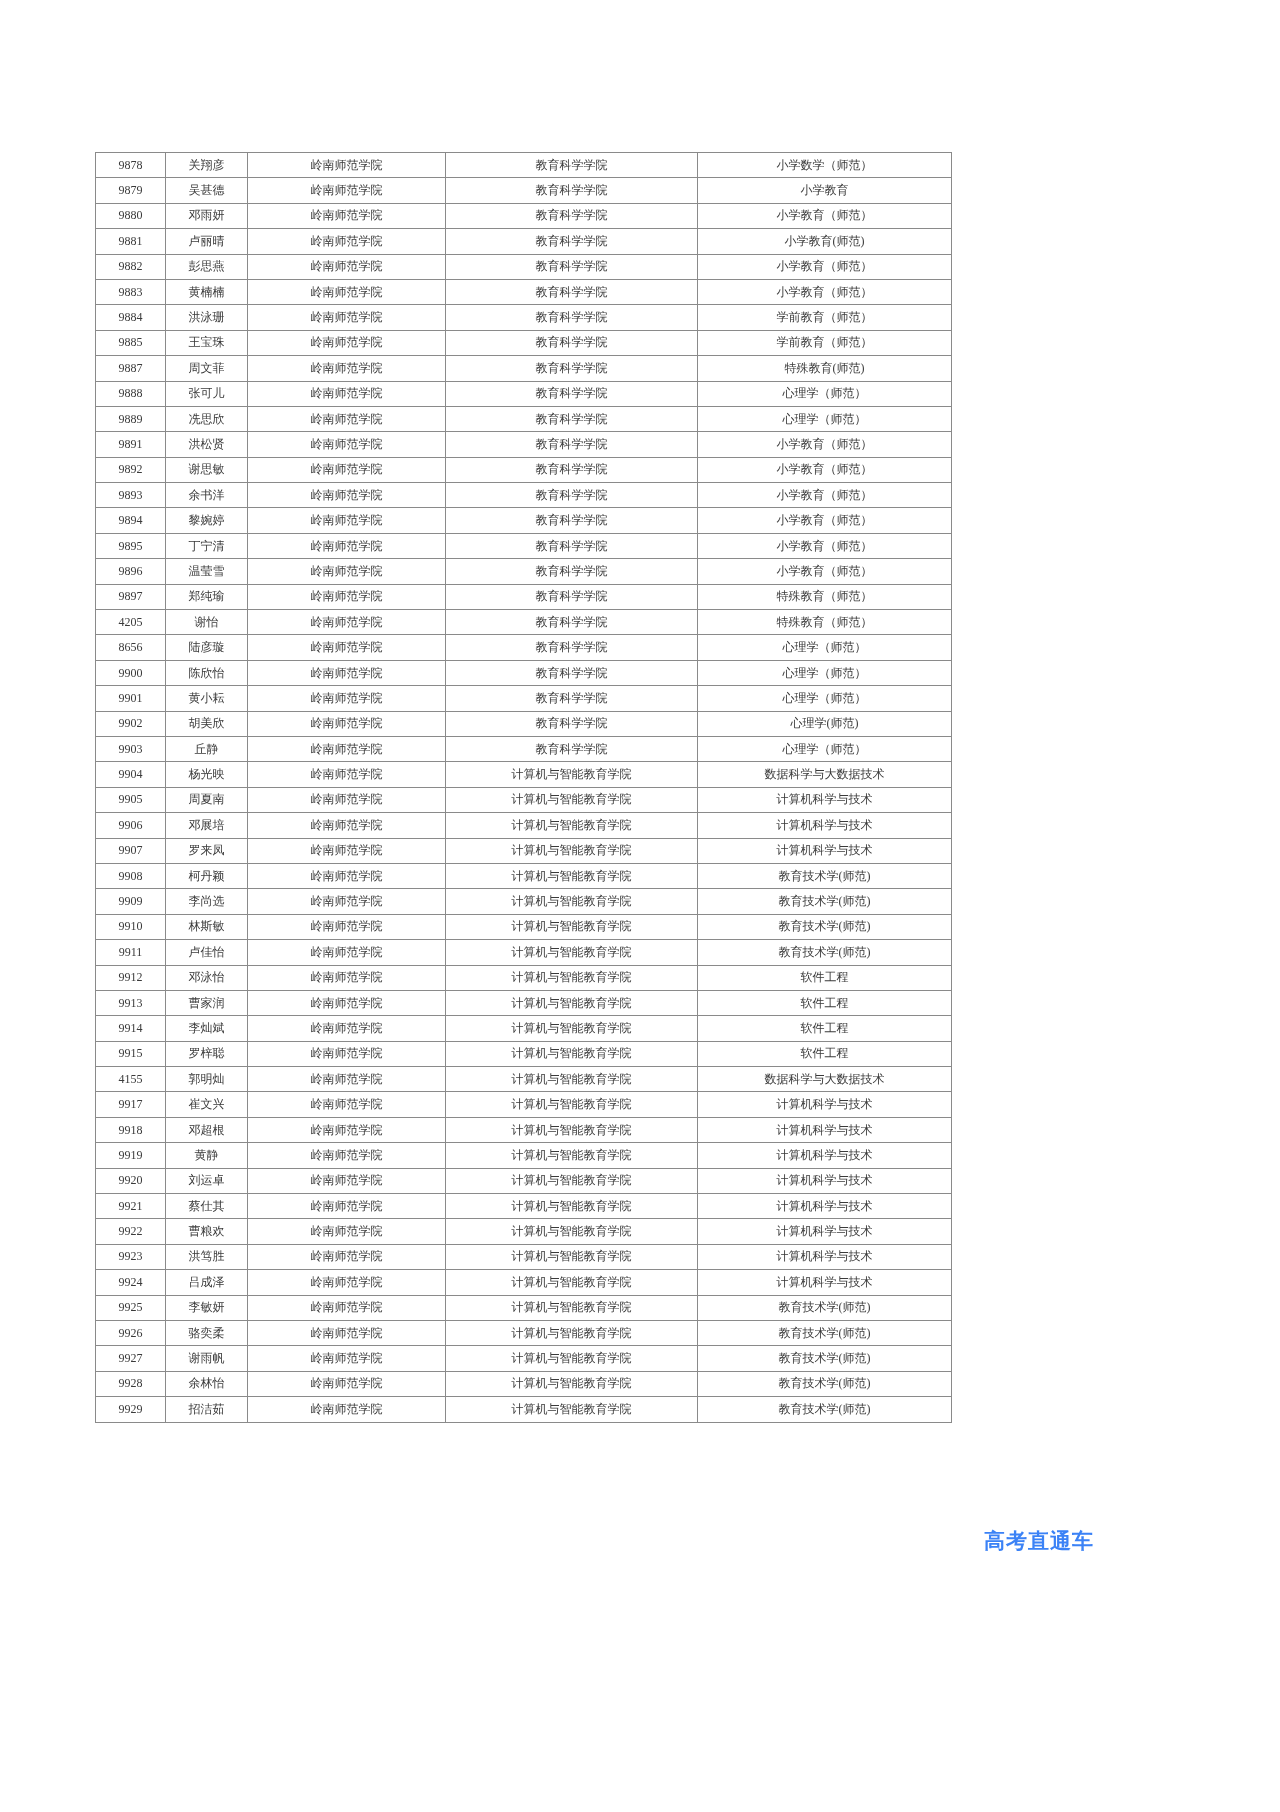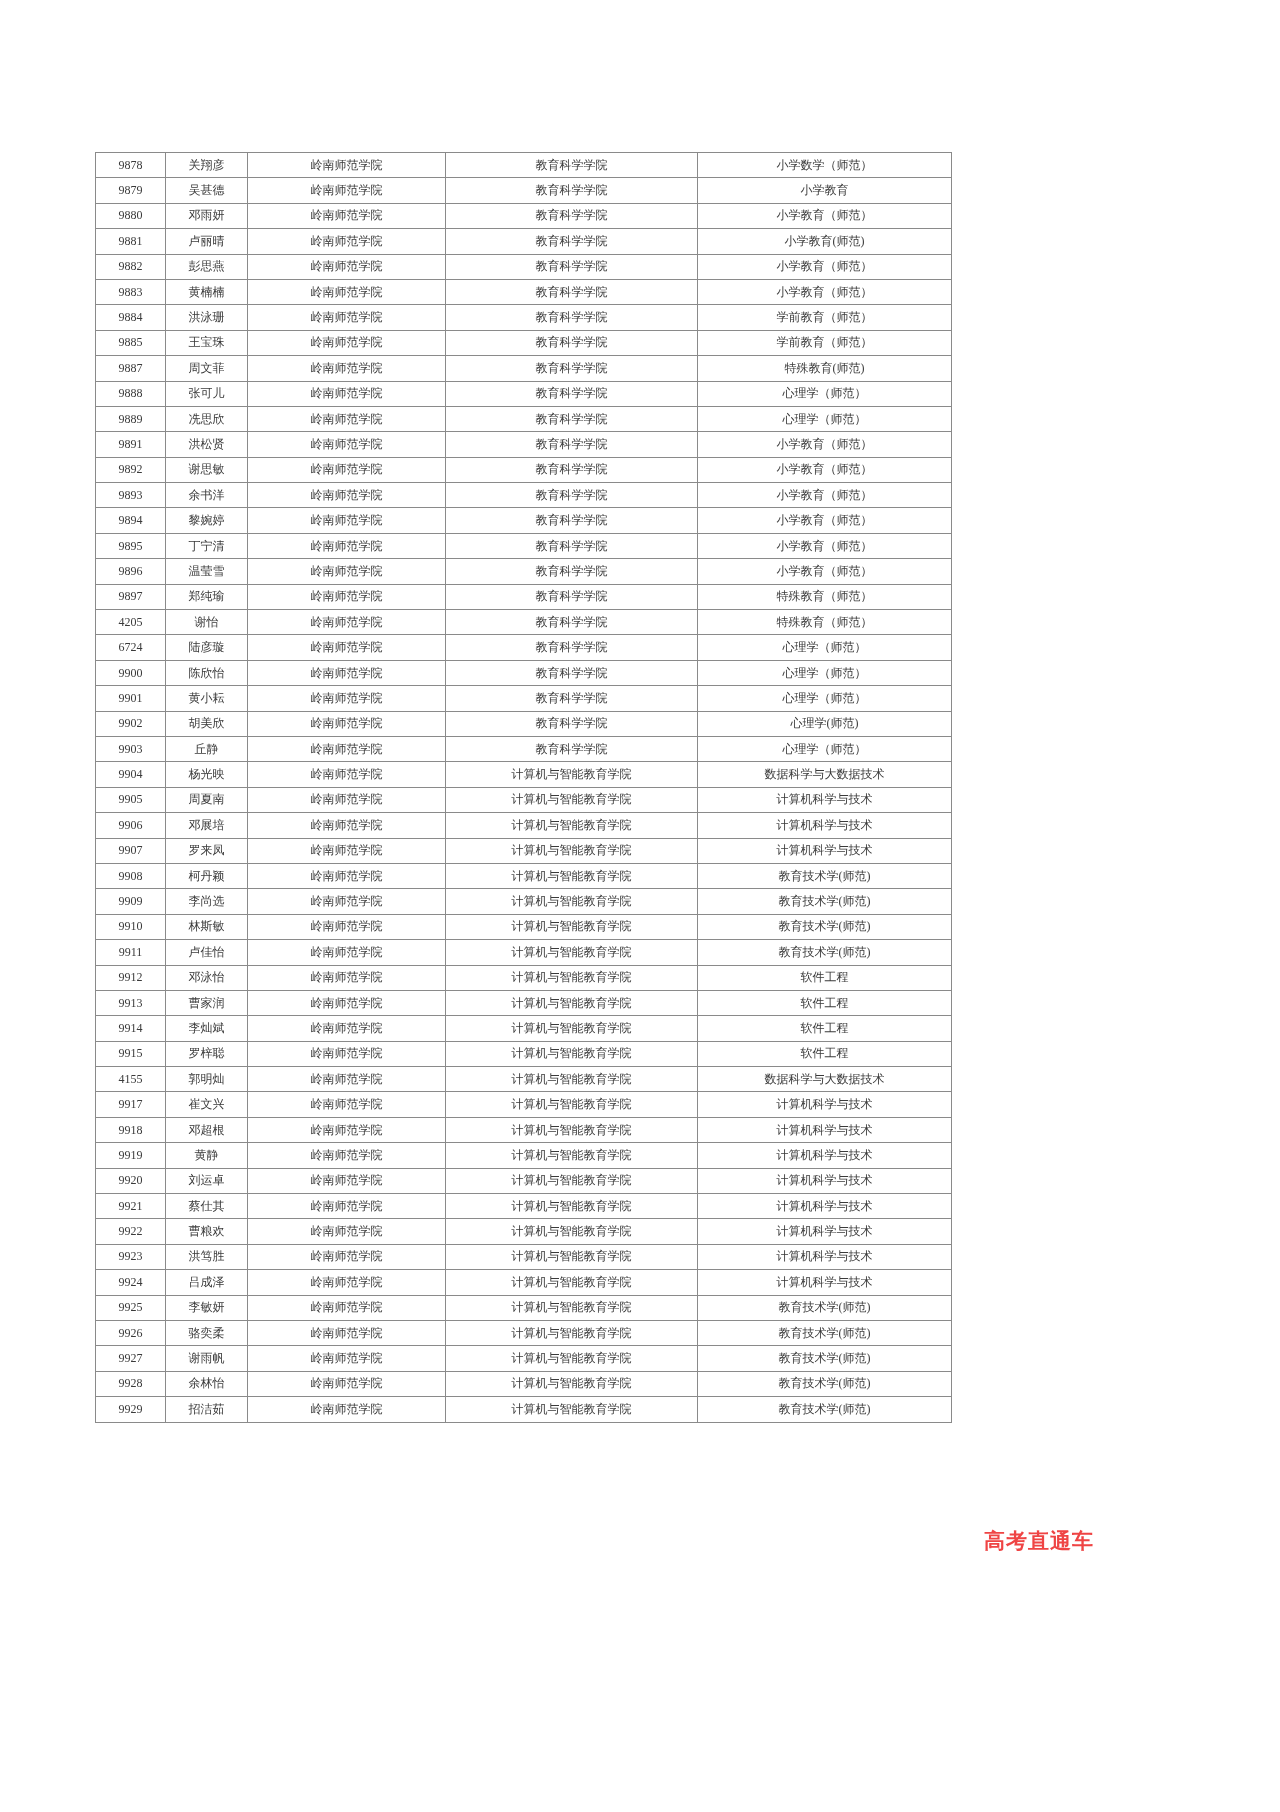--- a/index.html
+++ b/index.html
@@ -41,21 +41,21 @@
   col.c-name      { width: 82px;  }
   col.c-university{ width: 198px; }
   col.c-college   { width: 252px; }
   col.c-major     { width: 254px; }
   .watermark {
     position: absolute;
     left: 984px;
     top: 1527px;
     font-size: 21px;
     font-weight: 600;
-    color: #ef4444;
+    color: #3b82f6;
     font-family: "Liberation Sans", "DejaVu Sans", sans-serif;
     letter-spacing: 1px;
   }
 </style>
 </head>
 <body>
 
 <div class="table-wrap">
   <table class="roster">
     <colgroup>
@@ -193,21 +193,21 @@
           <td>特殊教育（师范）</td>
         </tr>
         <tr>
           <td>4205</td>
           <td>谢怡</td>
           <td>岭南师范学院</td>
           <td>教育科学学院</td>
           <td>特殊教育（师范）</td>
         </tr>
         <tr>
-          <td>6724</td>
+          <td>8656</td>
           <td>陆彦璇</td>
           <td>岭南师范学院</td>
           <td>教育科学学院</td>
           <td>心理学（师范）</td>
         </tr>
         <tr>
           <td>9900</td>
           <td>陈欣怡</td>
           <td>岭南师范学院</td>
           <td>教育科学学院</td>

